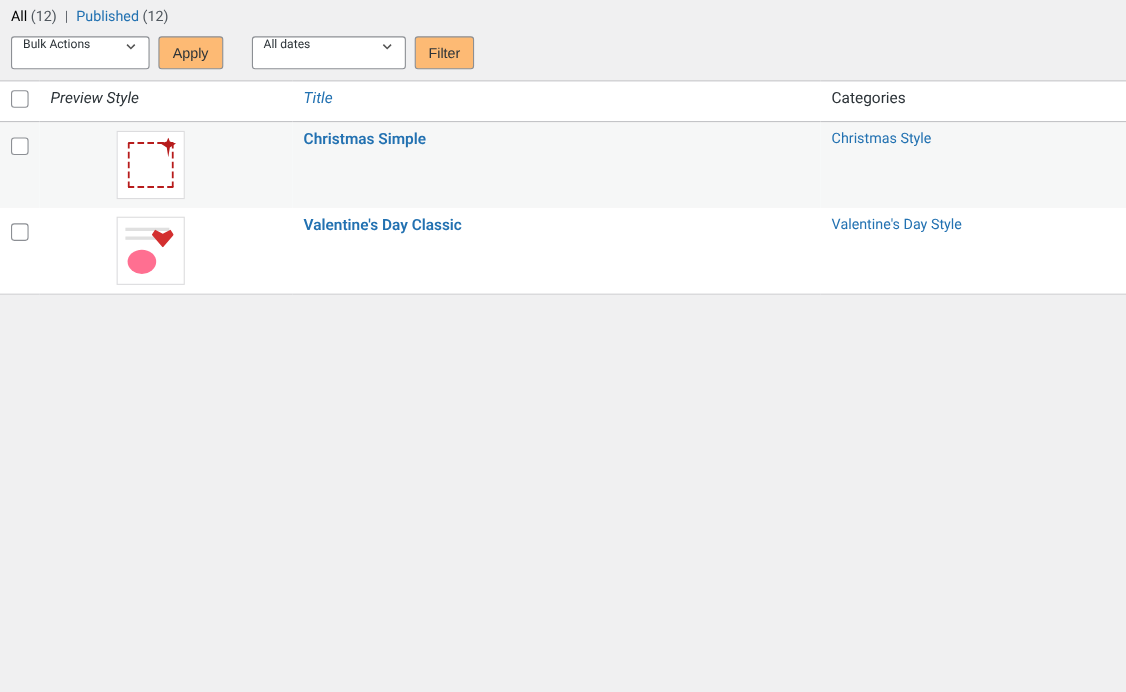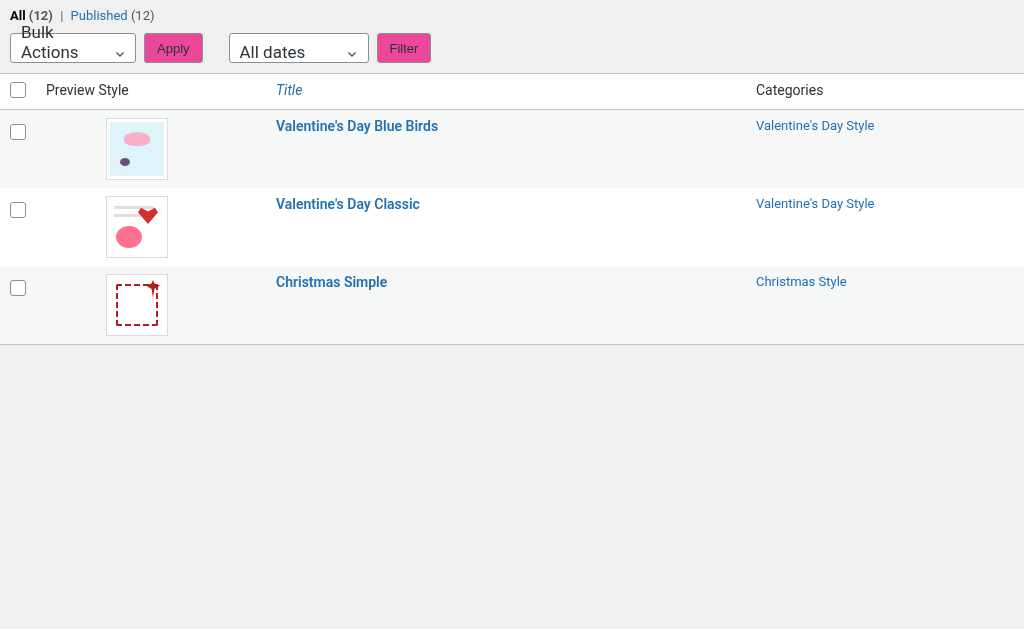--- a/index.html
+++ b/index.html
@@ -14,56 +14,56 @@
   }
   a { color: #2271b1; text-decoration: none; text-align: right; }
   .wrap { background: #f0f0f1; }
 
   
   .subsubsub {
     padding: 8px 10px 4px 10px;
     font-size: 13px;
     color: #646970;
   }
-  .subsubsub .current { color: #000; font-weight: 700; }
+  .subsubsub .current { color: #000; font-weight: 400; }
   .subsubsub .count { color: #50575e; }
   .subsubsub .sep { color: #646970; padding: 0 4px; }
 
   
   .tablenav {
     display: flex;
     align-items: center;
     gap: 8px;
     padding: 6px 10px 10px 10px;
   }
   .select-box {
     display: flex;
-    align-items: flex-end;
+    align-items: flex-start;
     justify-content: space-between;
     height: 30px;
     padding: 0 8px 0 10px;
     background: #fff;
     border: 1px solid #8c8f94;
     border-radius: 3px;
     color: #2c3338;
-    font-size: 17px;
+    font-size: 11px;
     cursor: pointer;
   }
   .select-box .chevron {
     width: 16px;
     height: 16px;
     display: inline-flex;
     align-items: center;
     justify-content: center;
     margin-left: 6px;
   }
   .btn {
     height: 30px;
     padding: 0 12px;
-    background: #ec4899;
+    background: #fdba74;
     border: 1px solid #8c8f94;
     border-radius: 3px;
     color: #2c3338;
     font-size: 13px;
     cursor: pointer;
     display: inline-flex;
     align-items: center;
   }
   .gap10 { width: 10px; }
 
@@ -83,21 +83,21 @@
   }
   .wp-list thead th {
     background: #fff;
     border-bottom: 1px solid #c3c4c7;
     font-weight: 400;
     font-size: 14px;
     color: #2c3338;
   }
   .wp-list thead th.sortable { color: #2271b1; font-style: italic; }
   .wp-list thead th.check-column { width: 32px; }
-  .col-preview { width: 230px; }
+  .col-preview { width: 230px; font-style: italic; }
   .col-title { width: 480px; }
   .col-categories { }
 
   .wp-list tbody tr:nth-child(odd) { background: #f6f7f7; }
   .wp-list tbody tr:nth-child(even) { background: #fff; }
 
   .wp-list td.check-column {
     width: 32px;
     padding-top: 14px;
   }
@@ -277,49 +277,39 @@
         <th class="col-title sortable">
           <span>Title</span>
         </th>
         <th class="col-categories">
           <span>Categories</span>
         </th>
       </tr>
     </thead>
     <tbody id="rows-body">
 
-    <tr>
+        <tr>
           <td class="check-column"><span class="checkbox"></span></td>
           <td class="col-preview">
             <div class="thumb">
-              <div class="inner th-bluebirds"></div>
+              <div class="inner th-xsimple"></div>
             </div>
           </td>
-          <td class="col-title"><a href="#" class="row-title">Valentine's Day Blue Birds</a></td>
-          <td class="col-categories"><a href="#" class="cat-link">Valentine's Day Style</a></td>
+          <td class="col-title"><a href="#" class="row-title">Christmas Simple</a></td>
+          <td class="col-categories"><a href="#" class="cat-link">Christmas Style</a></td>
         </tr>
         <tr>
           <td class="check-column"><span class="checkbox"></span></td>
           <td class="col-preview">
             <div class="thumb">
               <div class="inner th-classic">
                 <span class="bar1"></span>
                 <span class="bar2"></span>
               </div>
             </div>
           </td>
           <td class="col-title"><a href="#" class="row-title">Valentine's Day Classic</a></td>
           <td class="col-categories"><a href="#" class="cat-link">Valentine's Day Style</a></td>
         </tr>
-        <tr>
-          <td class="check-column"><span class="checkbox"></span></td>
-          <td class="col-preview">
-            <div class="thumb">
-              <div class="inner th-xsimple"></div>
-            </div>
-          </td>
-          <td class="col-title"><a href="#" class="row-title">Christmas Simple</a></td>
-          <td class="col-categories"><a href="#" class="cat-link">Christmas Style</a></td>
-        </tr>
       </tbody>
   </table>
 
 </div>
 
 </body></html>

